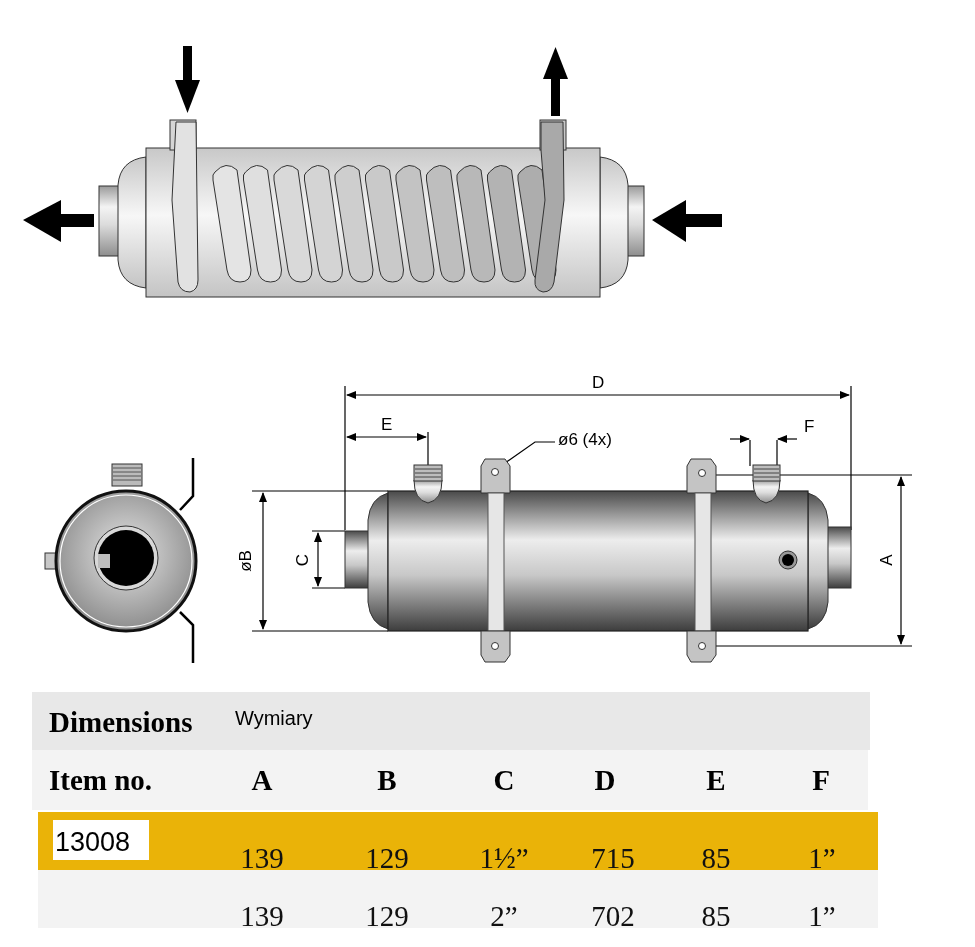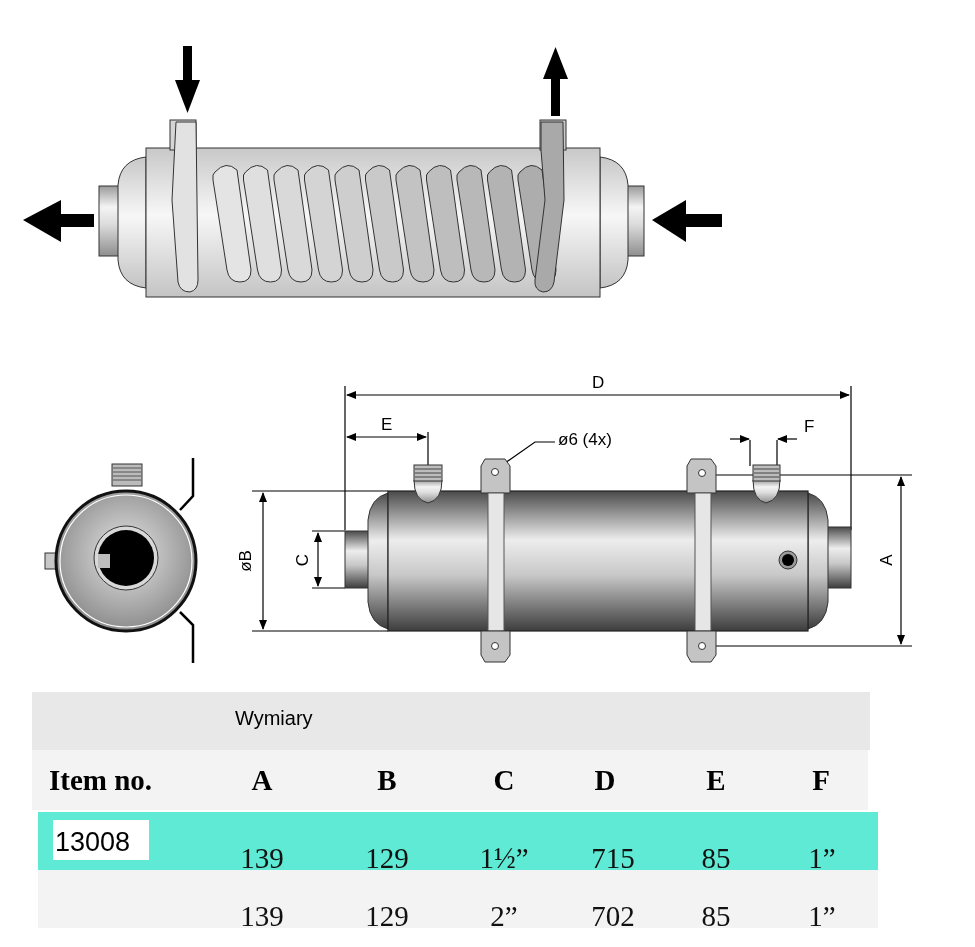--- a/index.html
+++ b/index.html
@@ -9,21 +9,21 @@
   .dimlabel { font-family: "Liberation Sans", sans-serif; font-size: 17px; fill: #000; }
   
   .tbl-title { position: absolute; left: 32px; top: 692px; width: 838px; height: 58px;
                background: #e8e8e8; }
   .tbl-title .t-bold { position: absolute; left: 17px; top: 14px; font-family: "Liberation Serif", serif;
                        font-weight: bold; font-size: 29px; color: #000; }
   .tbl-title .t-reg { position: absolute; left: 203px; top: 15px; font-family: "Liberation Sans", sans-serif;
                       font-size: 20px; color: #000; }
   .tbl-head { position: absolute; left: 32px; top: 750px; width: 836px; height: 60px; background: #f3f3f3; }
   .row { position: absolute; left: 38px; width: 840px; height: 58px; }
-  .row-1 { top: 812px; background: #5eead4; }
+  .row-1 { top: 812px; background: #eab308; }
   .row-2 { top: 870px; background: #f3f3f3; }
   .cell { position: absolute; font-family: "Liberation Serif", serif; font-size: 29px; color: #111;
           top: 30px; text-align: center; width: 80px; }
   .head-cell { position: absolute; font-family: "Liberation Serif", serif; font-weight: bold;
                font-size: 29px; color: #000; top: 14px; text-align: center; width: 80px; }
   .item-box { position: absolute; left: 15px; top: 8px; width: 96px; height: 40px; background: #ffffff; }
   .item-box span { position: absolute; left: 2px; top: 7px; font-family: "Liberation Sans", sans-serif;
                    font-size: 27px; color: #000; }
 </style>
 </head>
@@ -209,20 +209,21 @@
     <text class="dimlabel" x="381" y="430">E</text>
     <text class="dimlabel" x="804" y="432">F</text>
     <text class="dimlabel" x="558" y="445">ø6 (4x)</text>
     <text class="dimlabel" transform="translate(251,561) rotate(-90)" text-anchor="middle">øB</text>
     <text class="dimlabel" transform="translate(308,560) rotate(-90)" text-anchor="middle">C</text>
     <text class="dimlabel" transform="translate(892,560) rotate(-90)" text-anchor="middle">A</text>
   </g>
 </svg>
 
 <div class="tbl-title">
+  <span class="t-bold">Dimensions</span>
   <span class="t-reg">Wymiary</span>
 </div>
 
 <div class="tbl-head">
   <span class="head-cell" style="left:17px;width:auto;text-align:center">Item no.</span>
   <span class="head-cell" style="left:190px">A</span>
   <span class="head-cell" style="left:315px">B</span>
   <span class="head-cell" style="left:432px">C</span>
   <span class="head-cell" style="left:533px">D</span>
   <span class="head-cell" style="left:644px">E</span>

